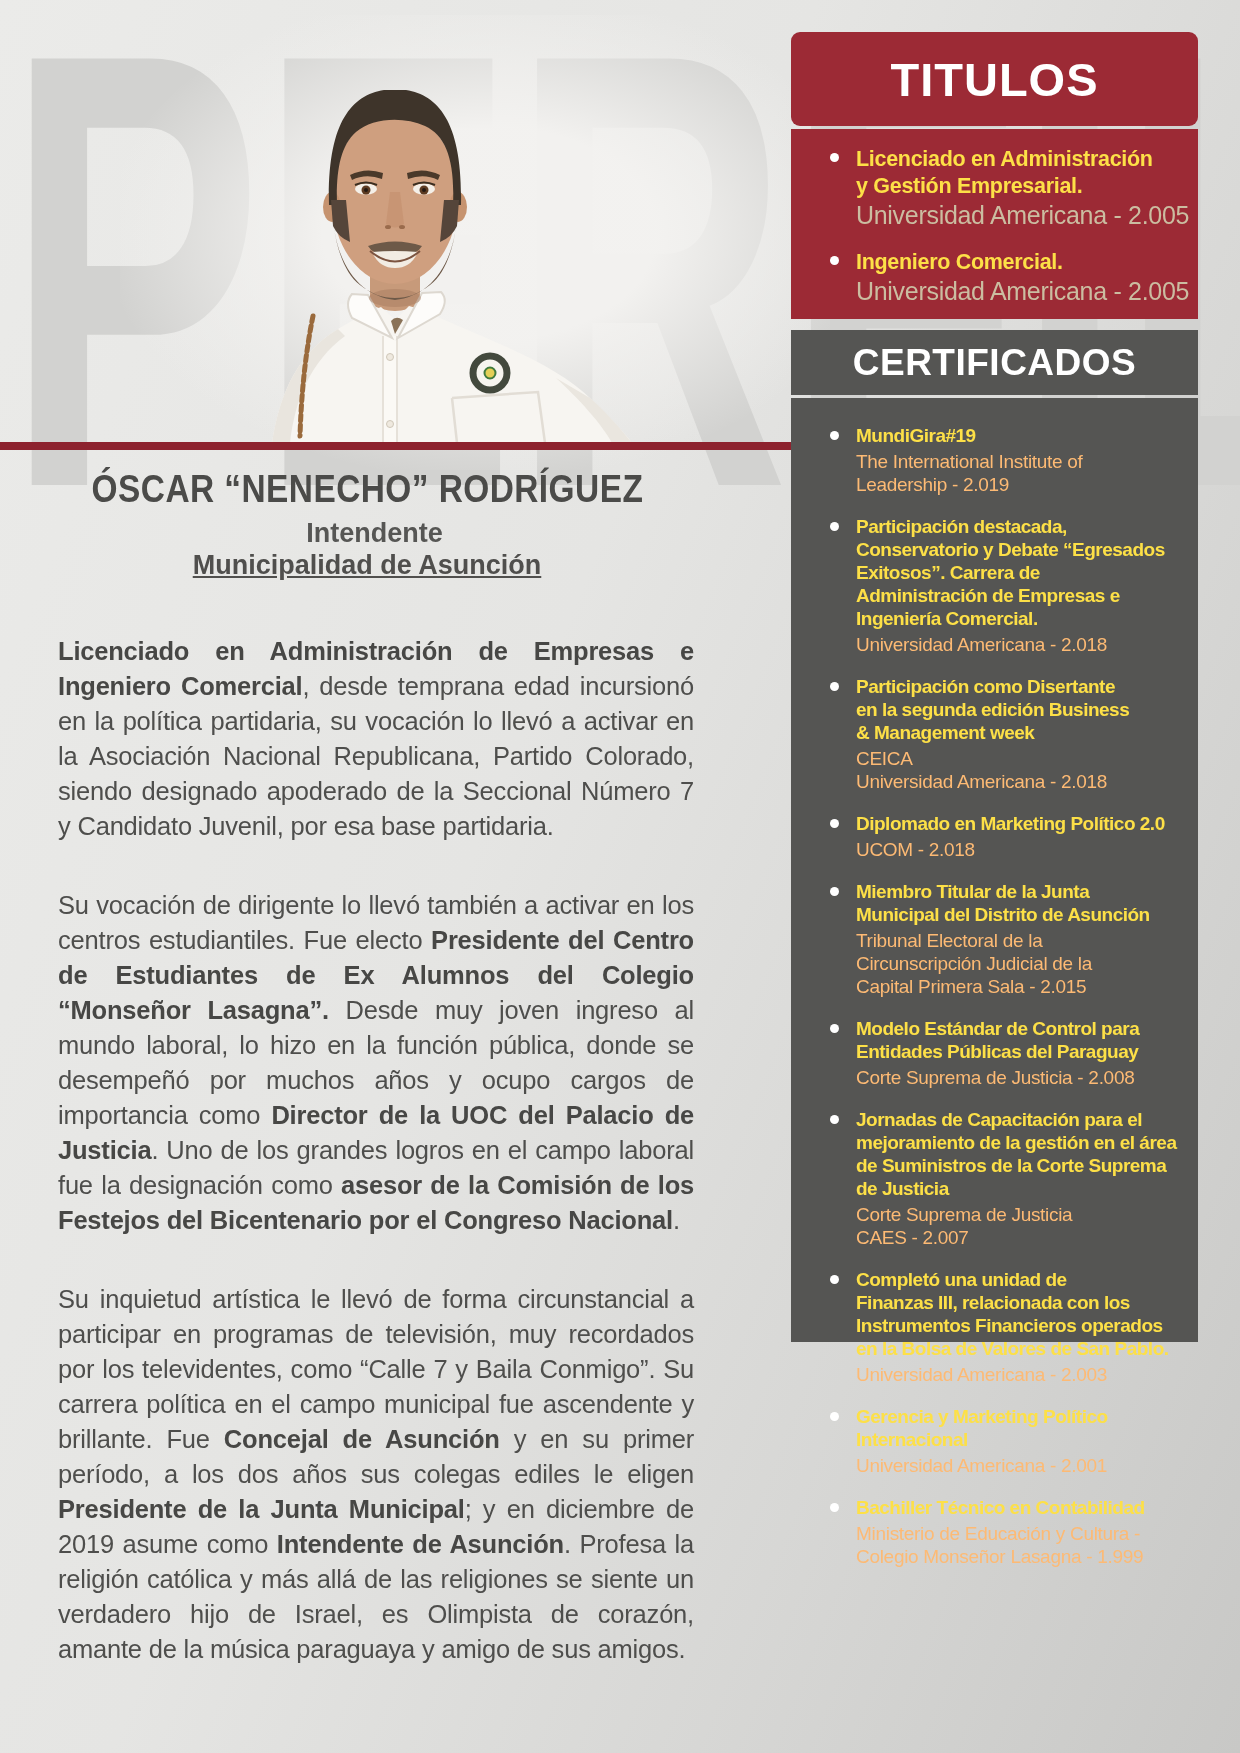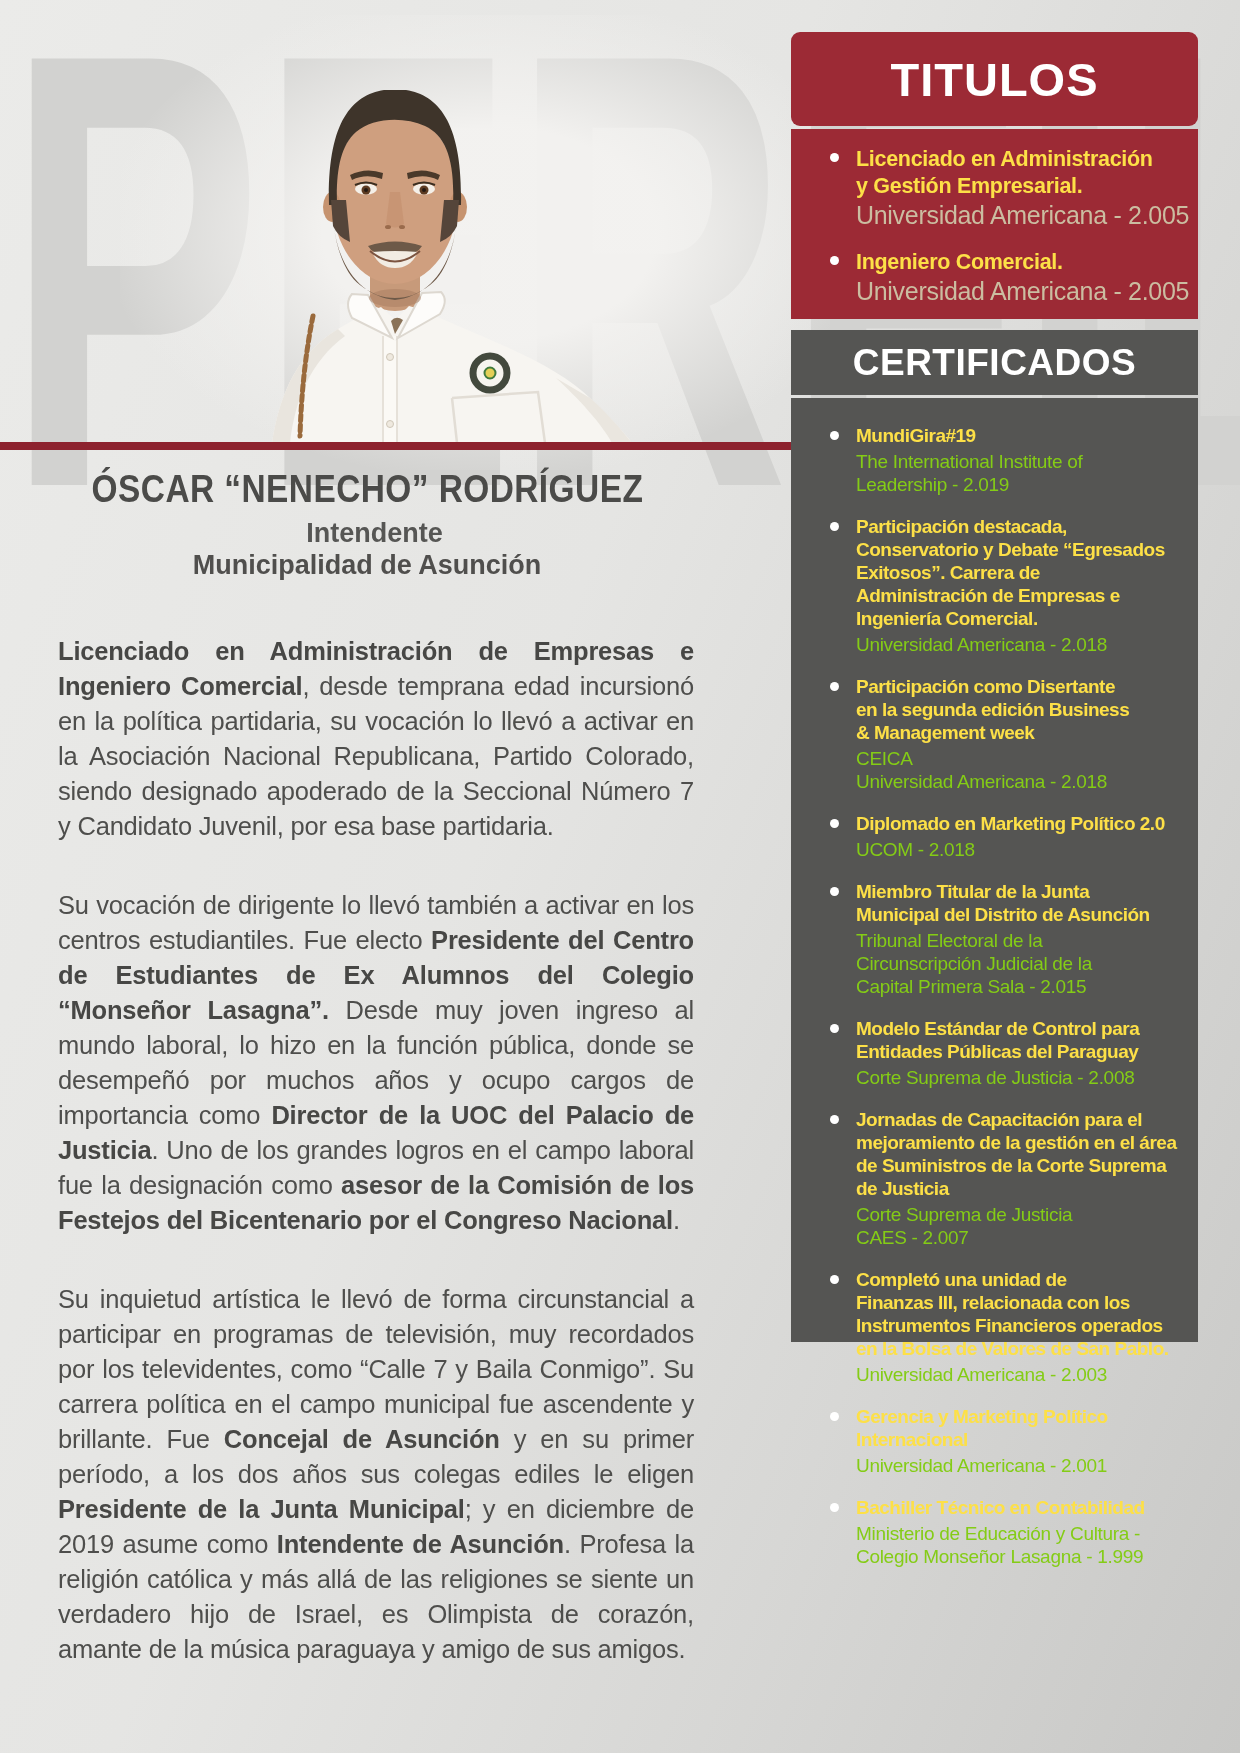--- a/index.html
+++ b/index.html
@@ -19,21 +19,21 @@
     position:absolute;left:120px;top:15px;width:710px;height:455px;
     background:radial-gradient(ellipse at 52% 48%, rgba(243,242,240,.97) 32%, rgba(243,242,240,0) 74%);
   }
   .photo{position:absolute;left:250px;top:90px;width:400px;height:353px;}
   .red-divider{position:absolute;left:0;top:442px;width:791px;height:8px;background:#8d222e;}
 
   .name-block{position:absolute;left:0;top:468px;width:734px;text-align:center;color:#4b4b49;}
   .name{font-size:38px;font-weight:800;letter-spacing:.5px;}
   .name>span{display:inline-block;transform:scaleX(.88);transform-origin:50% 50%;white-space:nowrap;}
   .role{margin-top:7px;font-size:27px;font-weight:700;color:#565654;padding-left:15px;}
-  .org{margin-top:1px;font-size:27px;font-weight:600;color:#504f4d;}
+  .org{margin-top:1px;font-size:27px;font-weight:600;color:#504f4d;text-decoration:underline;}
 
   .bio{position:absolute;left:58px;top:634px;width:636px;text-align:justify;
        font-size:25.5px;line-height:35px;letter-spacing:-.2px;color:#4e4e4c;}
   .bio p{margin:0 0 44px 0;}
   .bio b{font-weight:700;color:#474745;}
 
   .panel{position:absolute;left:791px;width:407px;box-sizing:border-box;}
   .panel-header{display:flex;align-items:center;justify-content:center;color:#fff;font-weight:800;}
   .hdr-titulos{top:32px;height:94px;background:#9c2a35;font-size:47px;letter-spacing:1px;border-radius:9px;}
   .body-titulos{top:129px;height:190px;background:#9c2a35;padding:17px 24px 0 39px;}
@@ -43,21 +43,21 @@
   .li{display:flex;align-items:flex-start;}
   .body-titulos .li{margin-bottom:21px;}
   .body-cert .li{margin-bottom:19px;}
   .bullet{flex:0 0 auto;width:9px;height:9px;border-radius:50%;background:#ffffff;margin-top:7px;}
   .li-text{margin-left:17px;}
   .li-title{color:#fde047;font-weight:700;white-space:pre;}
   .body-titulos .li-title{font-size:21.5px;line-height:27px;letter-spacing:-.3px;}
   .body-cert .li-title{font-size:19px;line-height:23px;letter-spacing:-.5px;}
   .li-sub{font-weight:300;white-space:pre;}
   .body-titulos .li-sub{margin-top:2px;font-size:25px;line-height:26px;letter-spacing:-.3px;color:#cbbda1;}
-  .body-cert .li-sub{margin-top:3px;font-size:19px;line-height:23px;letter-spacing:-.3px;color:#84cc16;}
+  .body-cert .li-sub{margin-top:3px;font-size:19px;line-height:23px;letter-spacing:-.3px;color:#fdba74;}
 </style>
 </head>
 <body>
 
 <div id="stage">
 
   <div class="watermark">PERFIL</div>
   <div class="photo-glow"></div>
 
   <svg class="photo" viewBox="250 90 400 353" aria-hidden="true">

